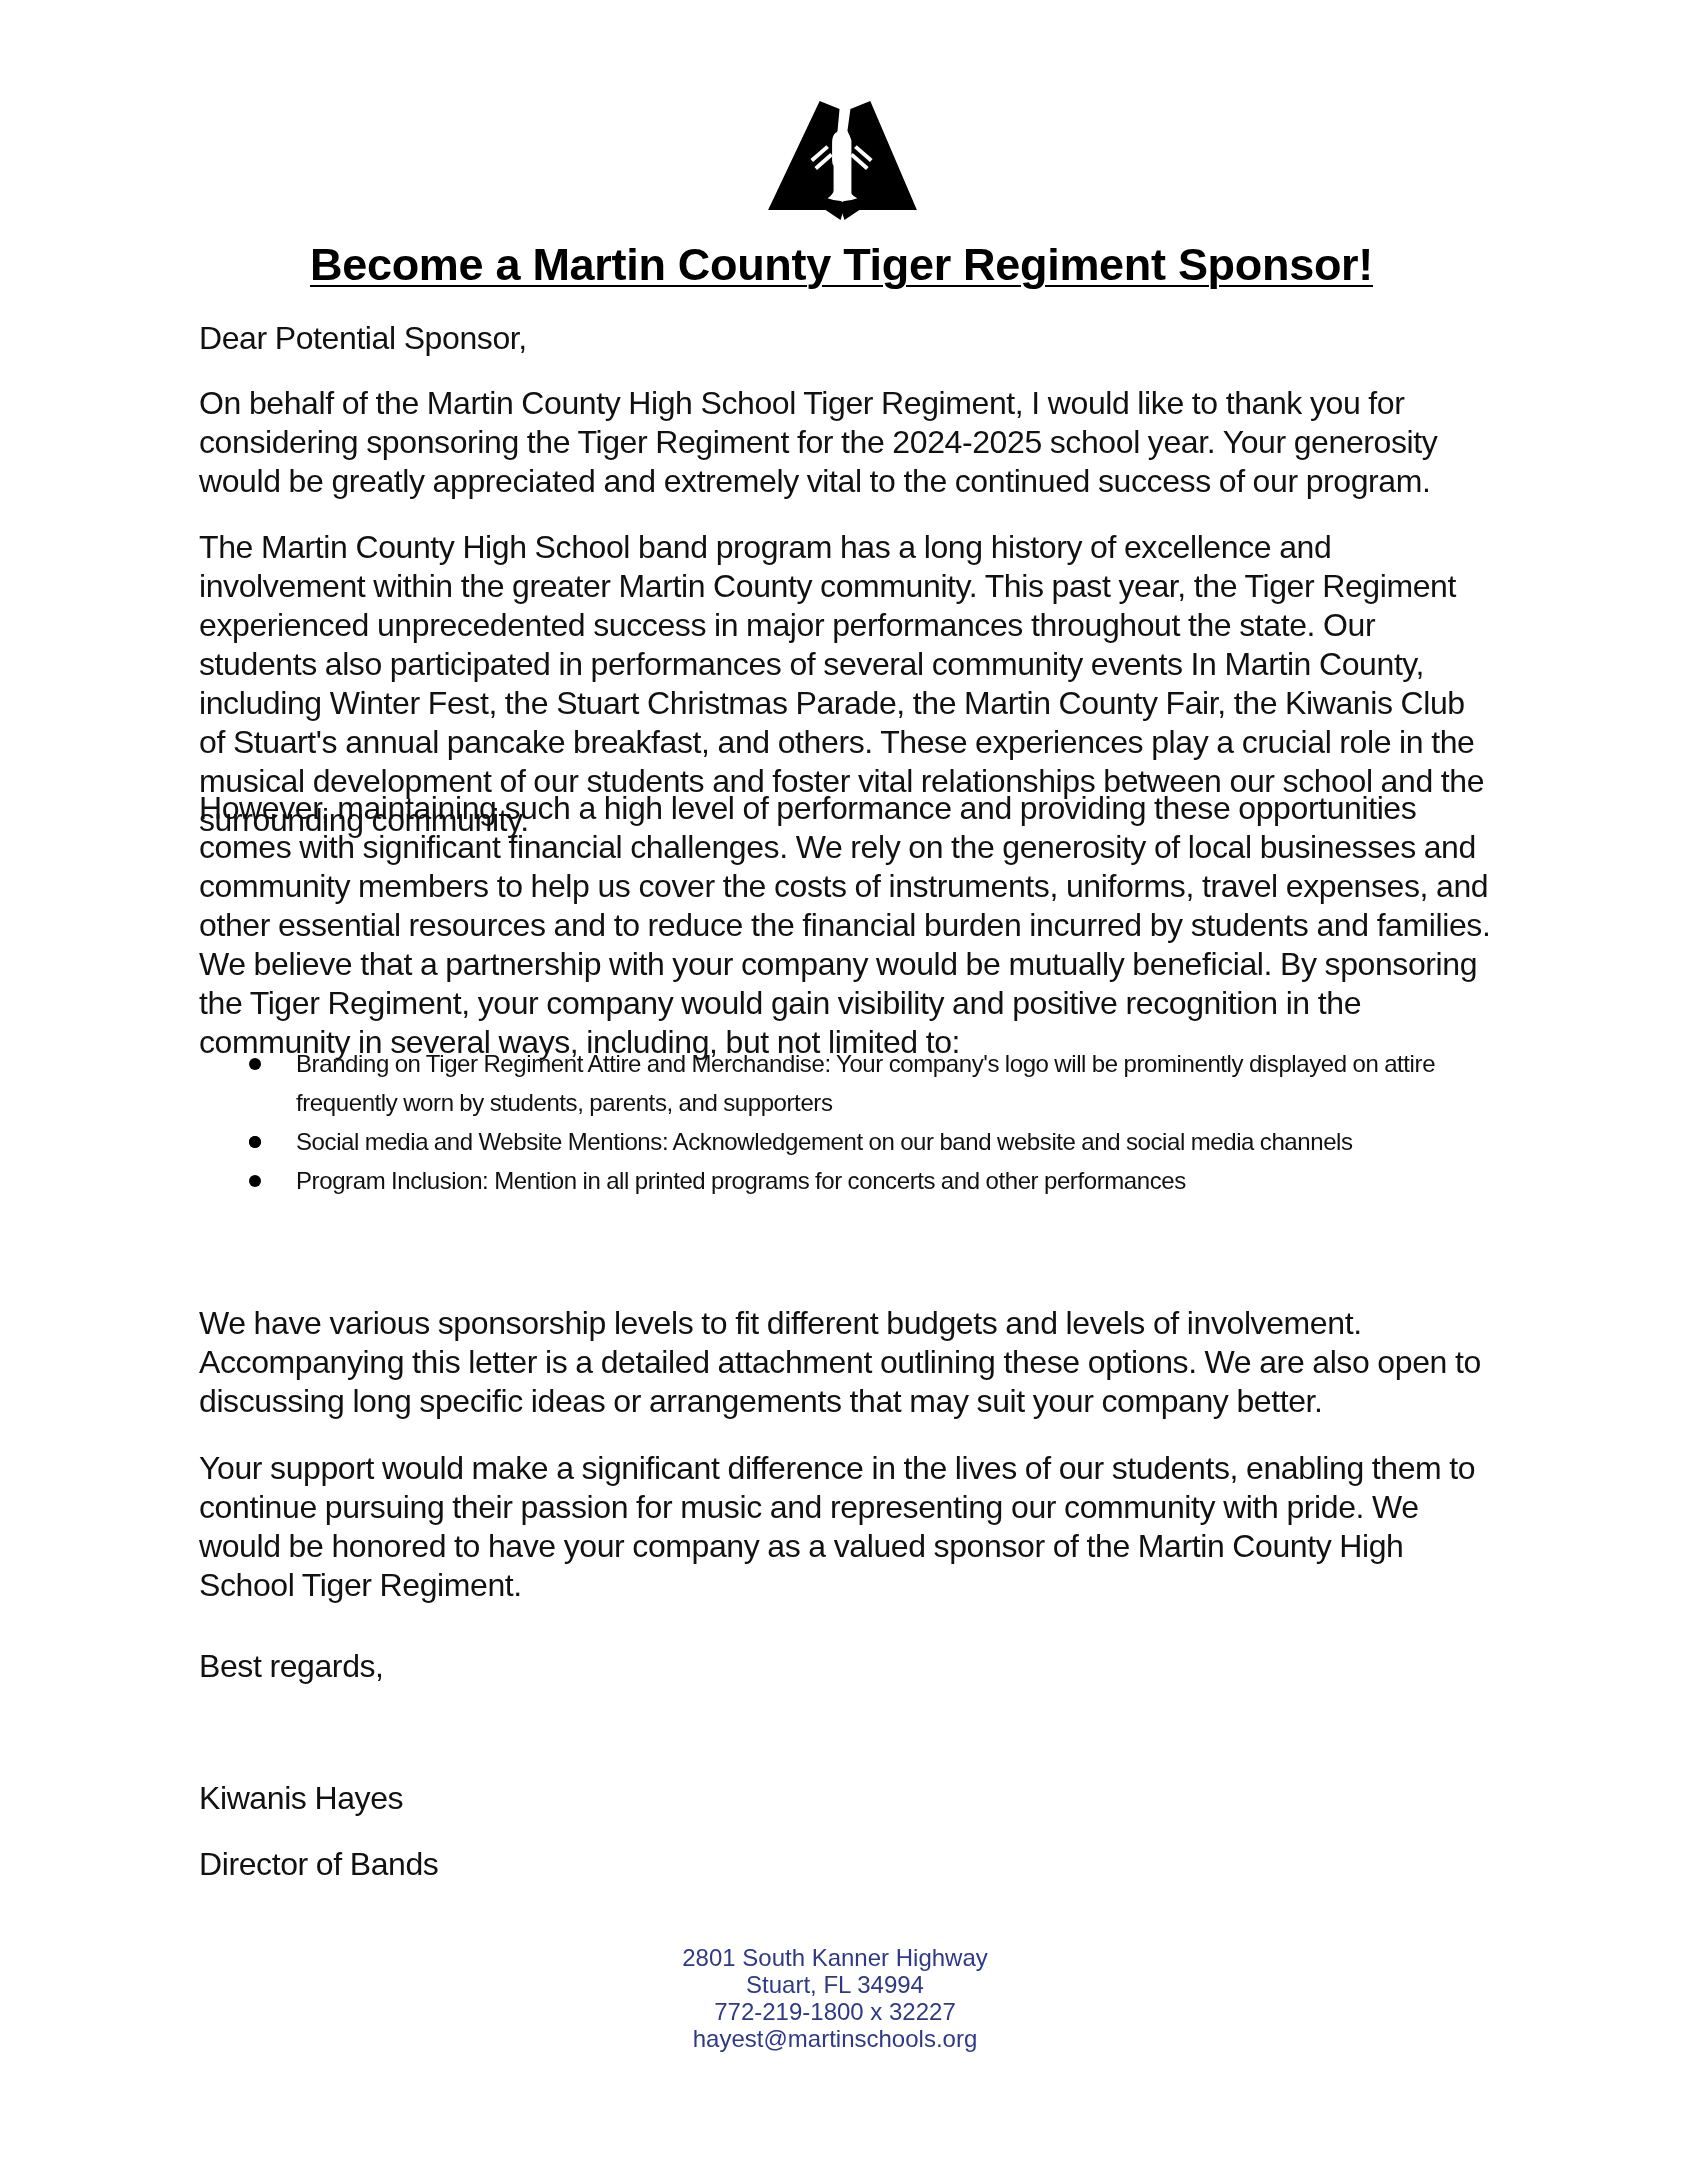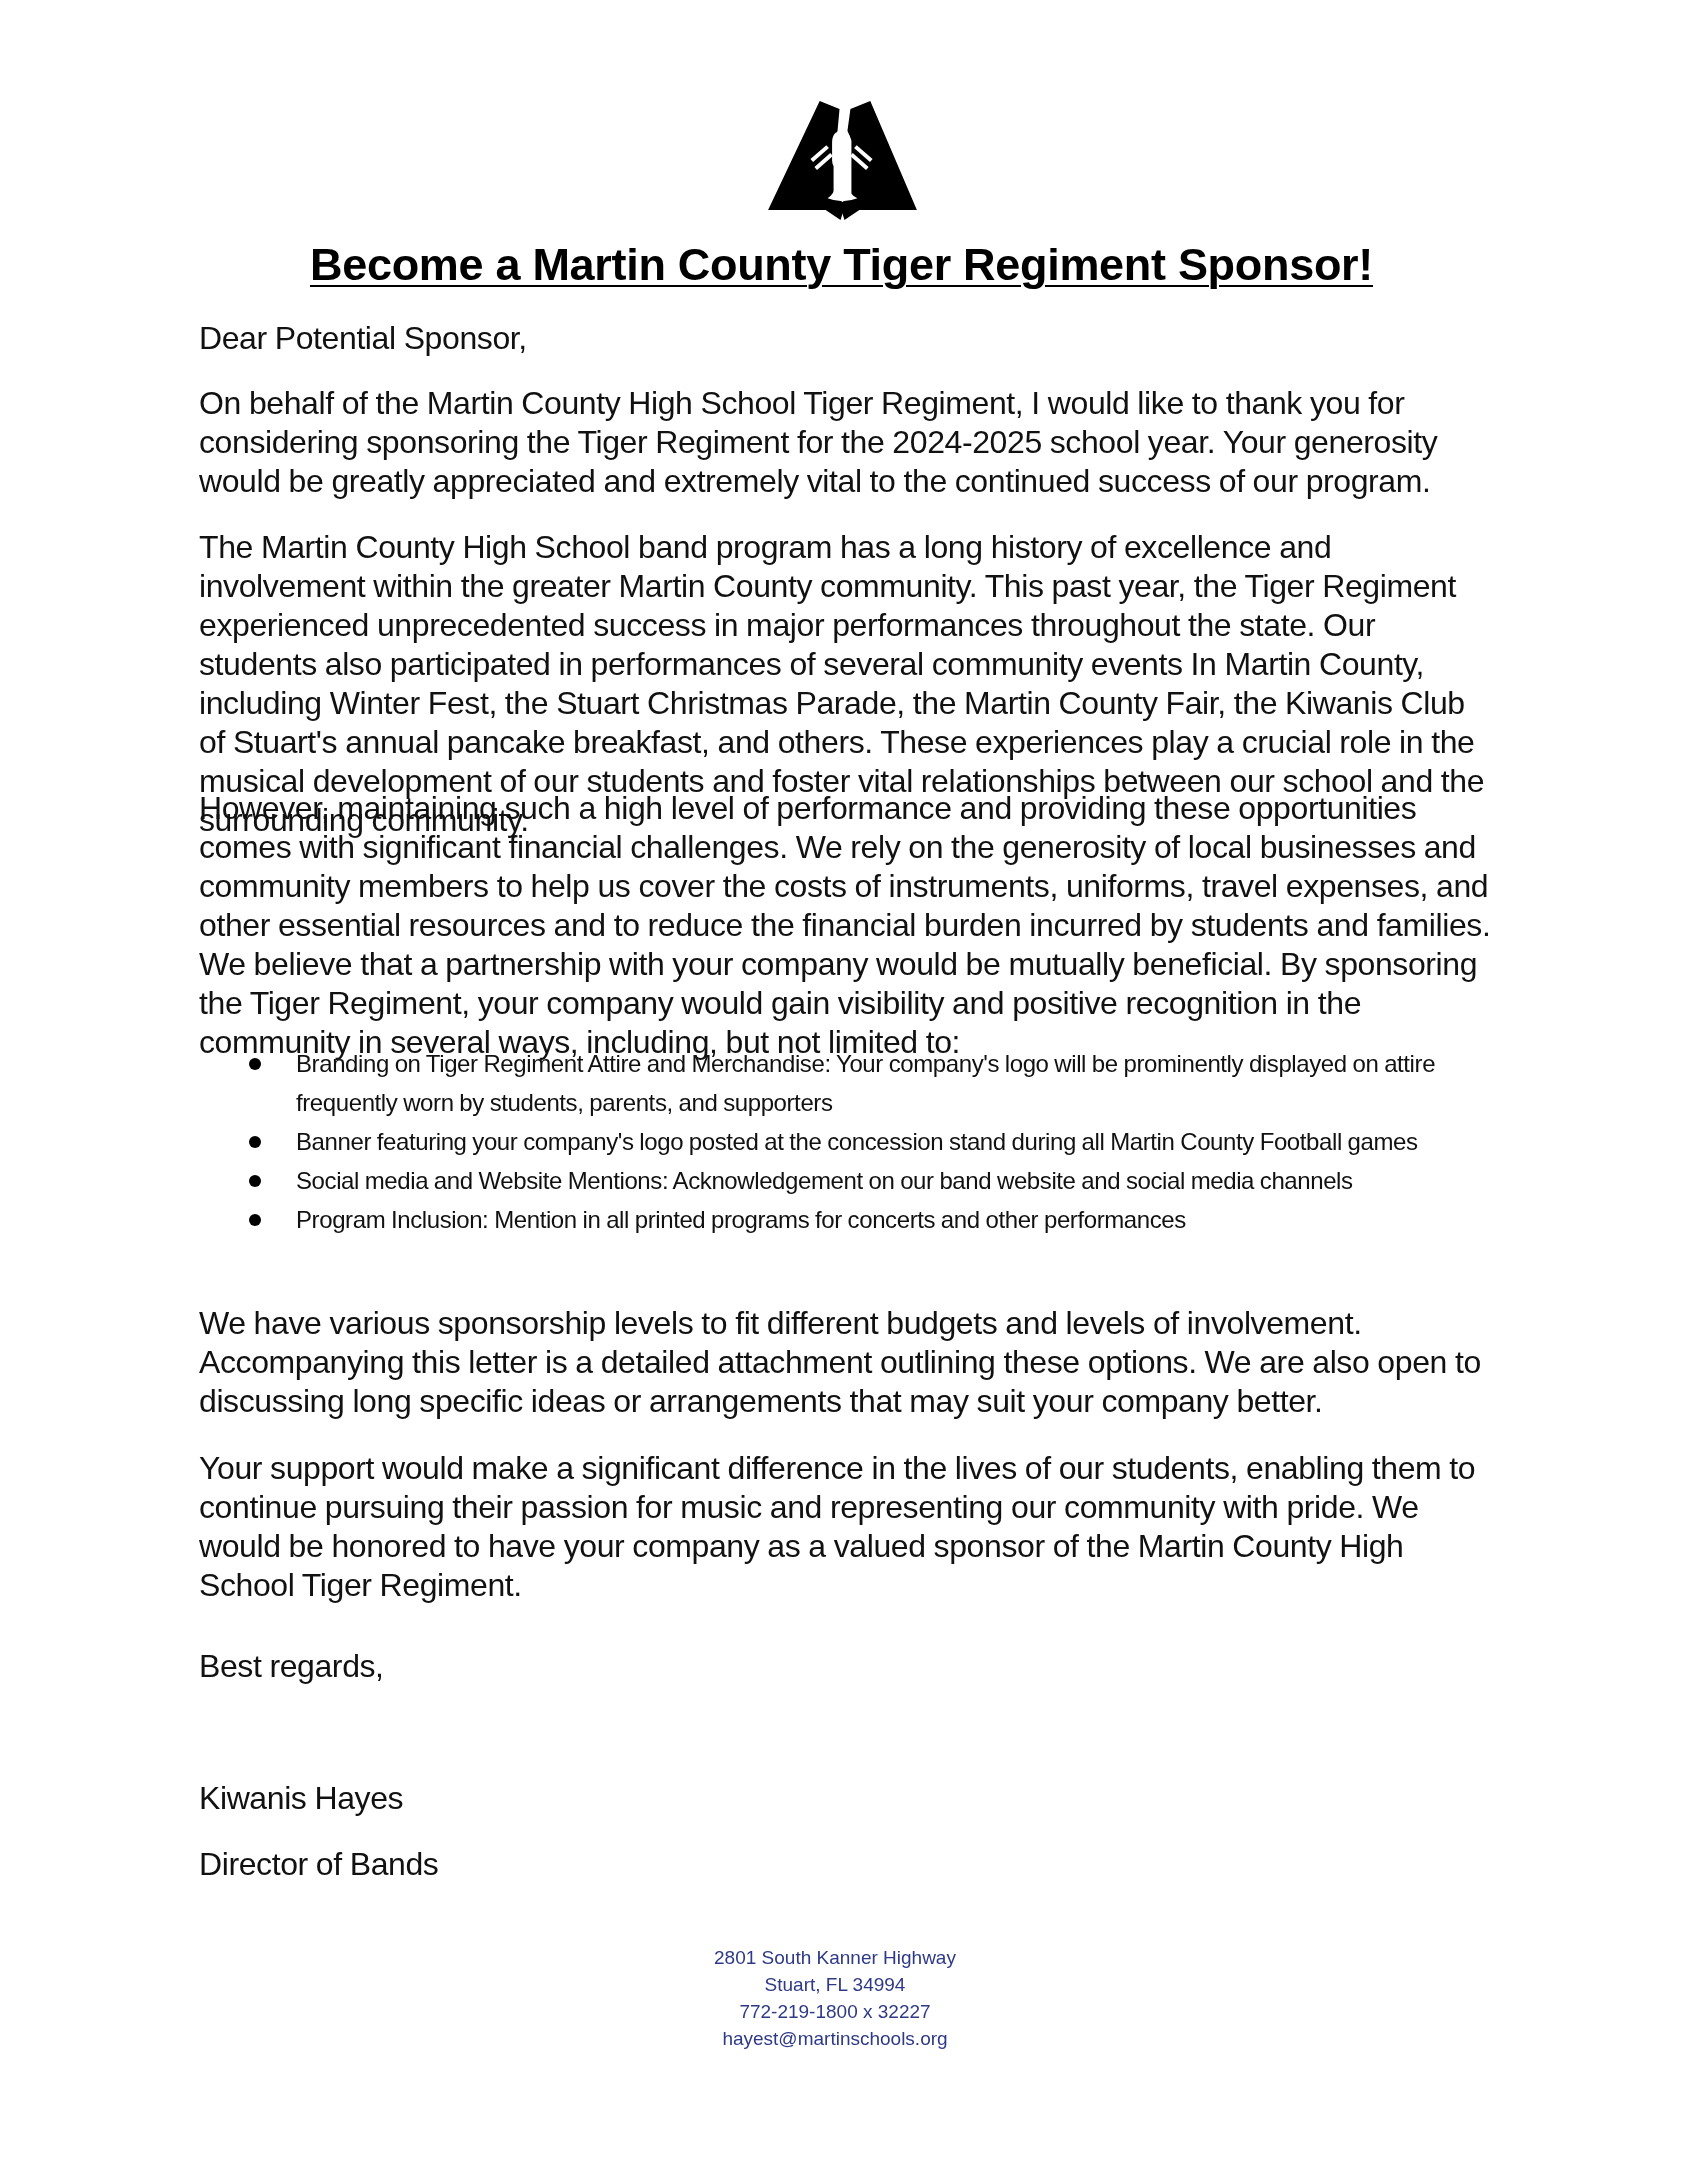--- a/index.html
+++ b/index.html
@@ -88,21 +88,21 @@
     .p5 { top: 1449px; }
     .closing { top: 1647px; }
     .signer-name { top: 1779px; }
     .signer-title { top: 1845px; }
     .footer {
       position: absolute;
       left: 0;
       top: 1944px;
       width: 1670px;
       text-align: center;
-      font-size: 19px;
+      font-size: 24px;
       line-height: 27px;
       color: #2e3a87;
     }
     .footer div { margin: 0; }
   </style>
 </head>
 <body>
 
 <div class="page">
 
@@ -141,21 +141,20 @@
     <p>However, maintaining such a high level of performance and providing these opportunities comes with significant financial challenges. We rely on the generosity of local businesses and community members to help us cover the costs of instruments, uniforms, travel expenses, and other essential resources and to reduce the financial burden incurred by students and families. We believe that a partnership with your company would be mutually beneficial. By sponsoring the Tiger Regiment, your company would gain visibility and positive recognition in the community in several ways, including, but not limited to:</p>
   </div>
 
   <ul class="bullets">
     <li>
       <span class="dot"></span>
       <span>Branding on Tiger Regiment Attire and Merchandise: Your company's logo will be prominently displayed on attire frequently worn by students, parents, and supporters</span>
     </li>
     <li>
       <span class="dot"></span>
-      <span>Banner featuring your company's logo posted at the concession stand during all Martin County Football games</span>
     </li>
     <li>
       <span class="dot"></span>
       <span>Social media and Website Mentions: Acknowledgement on our band website and social media channels</span>
     </li>
     <li>
       <span class="dot"></span>
       <span>Program Inclusion: Mention in all printed programs for concerts and other performances</span>
     </li>
   </ul>

